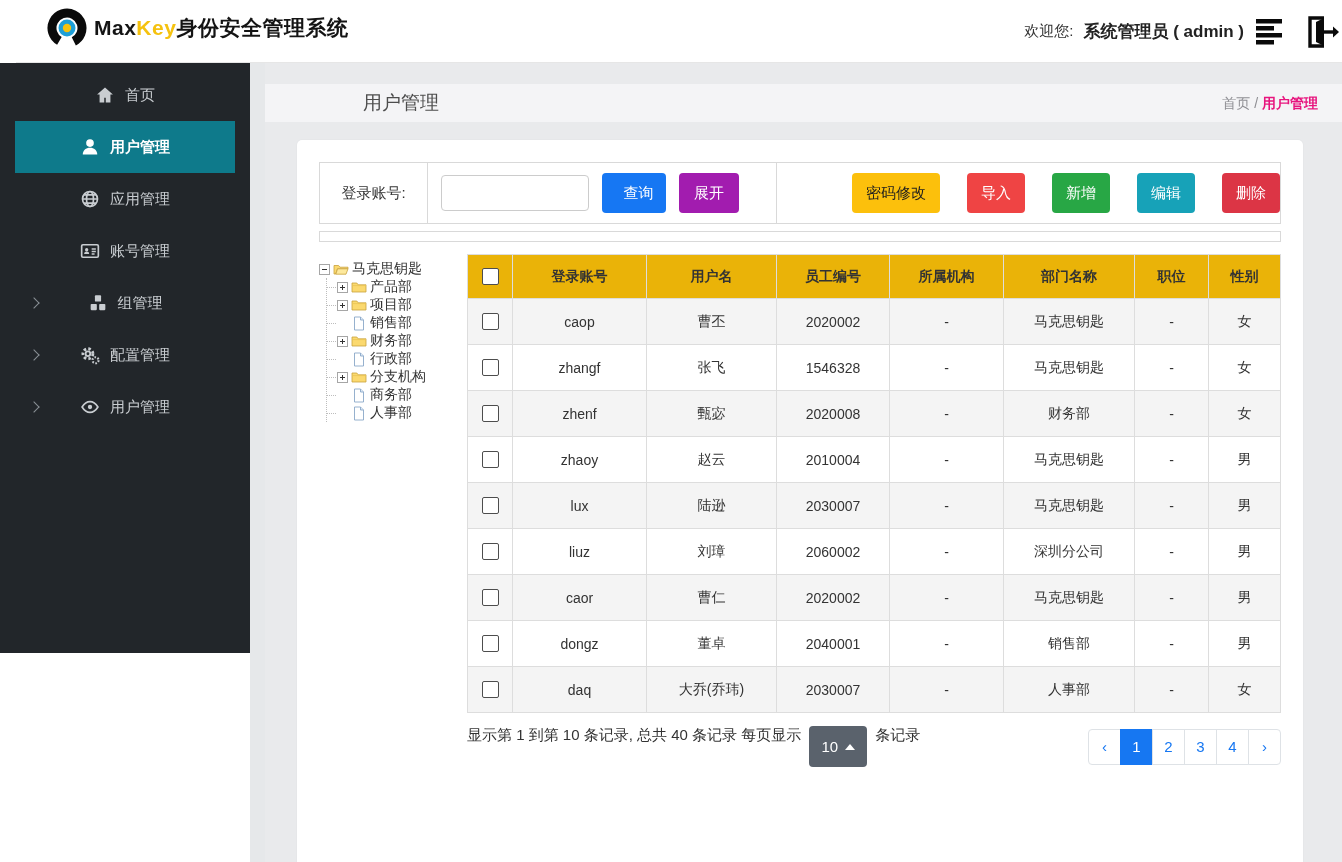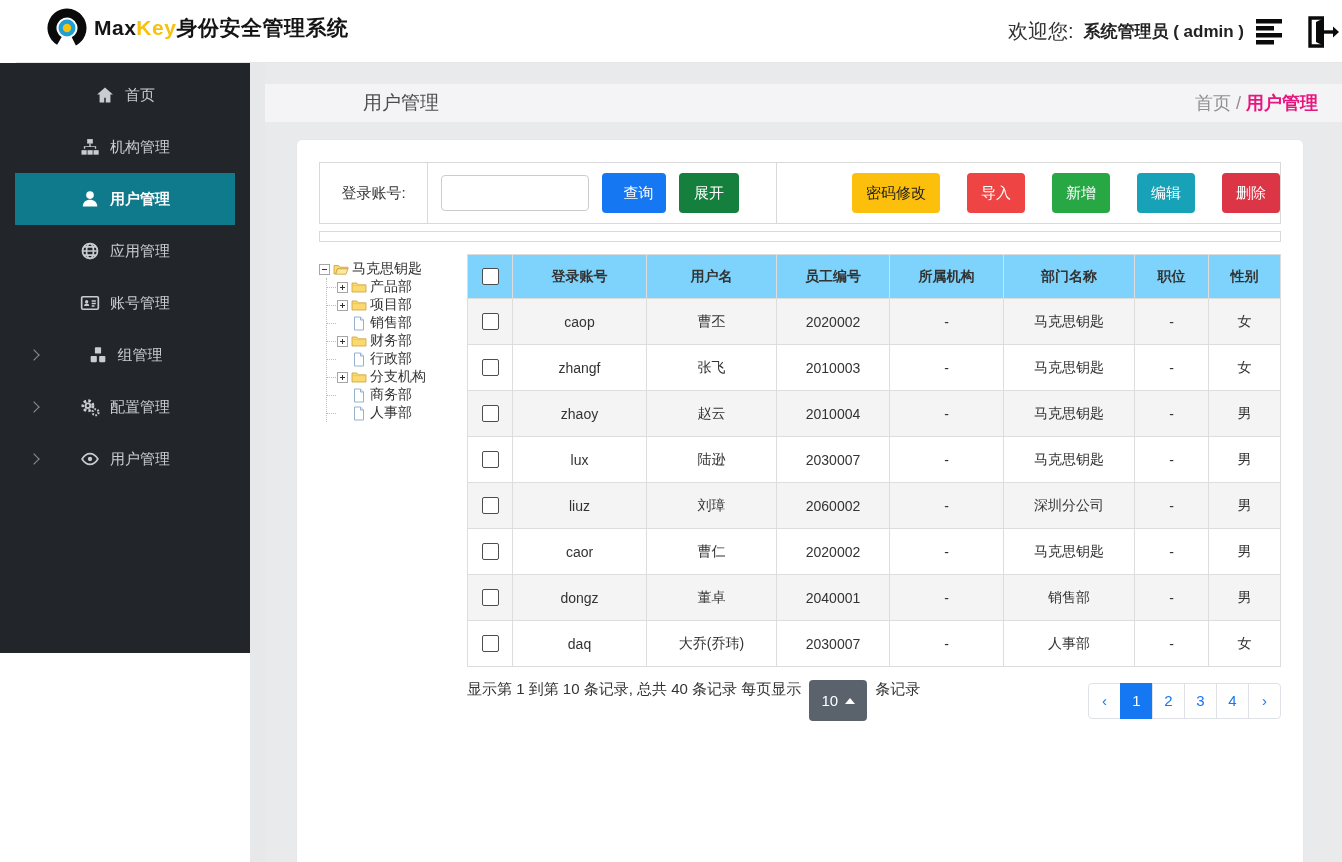--- a/index.html
+++ b/index.html
@@ -8,69 +8,69 @@
     background:#ffffff;
     font-family:"Liberation Sans","DejaVu Sans",sans-serif;
     -webkit-font-smoothing:antialiased;
   }
   
   .app-header{position:absolute;left:16px;top:0;width:1342px;height:63px;background:#fff;border-bottom:1px solid #e6e6e6;box-sizing:border-box;}
   .brand{position:absolute;left:30px;top:6px;display:flex;align-items:center;gap:4px;}
   .brand-title{font-size:21px;font-weight:bold;color:#141414;letter-spacing:.5px;}
   .brand-title .gold{color:#f5c20f;}
   .header-right{position:absolute;right:18px;top:0;height:63px;display:flex;align-items:center;gap:10px;}
-  .welcome{font-size:20px;color:#333;}
+  .welcome{font-size:15px;color:#333;}
   .username{font-size:17px;font-weight:bold;color:#222;}
   .hdr-icon{display:inline-flex;align-items:center;justify-content:center;cursor:pointer;}
   
   .sidebar{position:absolute;left:0;top:63px;width:250px;height:590px;background:#22262a;padding-top:6px;box-sizing:border-box;}
   .side-item{position:relative;height:52px;display:flex;align-items:center;justify-content:center;gap:10px;color:#c9cdd1;font-size:15px;cursor:pointer;}
   .side-item .mi{width:20px;height:20px;flex:0 0 auto;}
   .side-item.active{background:#0e7a8b;color:#fff;margin:0 15px;}
   .side-item.active .lbl{font-weight:bold;}
   .side-arrow{position:absolute;left:30px;top:50%;width:7px;height:7px;border-top:1.5px solid #8a9096;border-right:1.5px solid #8a9096;transform:translateY(-50%) rotate(45deg);}
   
   .main{position:absolute;left:250px;top:63px;width:1092px;height:799px;background:#e9eaec;}
   .gutter{position:absolute;left:0;top:0;width:15px;height:100%;background:#e6e8ea;}
   .title-band{position:absolute;left:15px;right:0;top:21px;height:38px;background:#f4f4f6;}
   .page-title{position:absolute;left:98px;top:0;line-height:38px;font-size:19px;color:#4d4d4d;}
-  .breadcrumb{position:absolute;right:24px;top:0;line-height:38px;font-size:18px;color:#8e8e93;}
+  .breadcrumb{position:absolute;right:24px;top:0;line-height:38px;font-size:14px;color:#8e8e93;}
   .breadcrumb .bc-home{color:#8e8e93;cursor:pointer;}
   .breadcrumb .bc-cur{color:#e7157e;font-weight:bold;}
   .card{position:absolute;left:47px;top:77px;width:1006px;height:812px;background:#fff;border-radius:5px;box-shadow:0 0 2px rgba(0,0,0,.05);box-sizing:border-box;padding:22px 22px 0 22px;}
   
   .toolbar{height:62px;border:1px solid #d9d9d9;display:flex;align-items:stretch;box-sizing:border-box;}
   .search-section{display:flex;align-items:center;width:457px;border-right:1px solid #d9d9d9;box-sizing:border-box;}
   .search-label-cell{width:108px;height:100%;display:flex;align-items:center;justify-content:center;border-right:1px solid #d9d9d9;font-size:15px;color:#333;box-sizing:border-box;}
   .search-controls{display:flex;align-items:center;gap:13px;padding-left:13px;}
   .search-input{width:148px;height:36px;border:1px solid #ccc;border-radius:4px;box-sizing:border-box;font-size:15px;padding:0 8px;outline:none;}
   .btn{border:none;border-radius:4px;font-size:15px;height:40px;cursor:pointer;font-family:inherit;}
   .btn-query{width:64px;background:#1677f3;color:#fff;padding-left:15px;}
-  .btn-expand{width:60px;background:#15803d;color:#fff;}
+  .btn-expand{width:60px;background:#a21caf;color:#fff;}
   .actions{flex:1;display:flex;align-items:center;justify-content:flex-end;gap:27px;}
   .actions .btn{padding:0 14px;min-width:50px;}
   
   .collapse-strip{margin-top:7px;height:11px;border:1px solid #d9d9d9;box-sizing:border-box;}
   
   .body-row{display:flex;margin-top:12px;}
   .tree{width:148px;padding-top:6px;box-sizing:border-box;font-size:14px;color:#333;}
   .tree-node{display:flex;align-items:center;gap:3px;height:18px;cursor:pointer;white-space:nowrap;}
   .tree ul{list-style:none;margin:0 0 0 7px;padding:0 0 0 0;border-left:1px dotted #bdbdbd;}
   .tree ul li{position:relative;padding-left:10px;}
   .tree ul li::before{content:"";position:absolute;left:0;top:9px;width:9px;border-top:1px dotted #bdbdbd;}
   .exp{width:11px;height:11px;border:1px solid #a6a6a6;background:#fff;position:relative;flex:0 0 auto;box-sizing:border-box;cursor:pointer;}
   .exp::before{content:"";position:absolute;left:2px;right:2px;top:4px;border-top:1px solid #333;}
   .exp.plus::after{content:"";position:absolute;top:2px;bottom:2px;left:4px;border-left:1px solid #333;}
   .tico{width:16px;height:15px;flex:0 0 auto;}
   .spacer11{width:11px;flex:0 0 auto;}
   
   .table-wrap{flex:1;}
   table.users{width:100%;border-collapse:collapse;table-layout:fixed;}
   table.users th,table.users td{border:1px solid #ddd;text-align:center;color:#333;box-sizing:border-box;}
-  table.users th{height:44px;font-size:14px;font-weight:bold;background:#7dd3fc;}
+  table.users th{height:44px;font-size:14px;font-weight:bold;background:#eab308;}
   table.users td{height:46px;font-size:14px;}
   table.users tbody tr:nth-child(odd){background:#f4f4f4;}
   .cbx{display:inline-block;width:15px;height:15px;border:1.5px solid #4d4d4d;border-radius:2px;background:#fff;vertical-align:middle;cursor:pointer;}
   
   .pager-row{display:flex;justify-content:space-between;align-items:center;margin-top:13px;}
   .pager-info{font-size:15px;color:#333;display:flex;align-items:flex-start;gap:8px;}
   .page-size-btn{display:inline-flex;align-items:center;justify-content:center;gap:7px;width:58px;height:41px;background:#5a626c;color:#fff;border:none;border-radius:4px;font-size:15px;cursor:pointer;}
   .caret-up{width:0;height:0;border-left:5px solid transparent;border-right:5px solid transparent;border-bottom:6px solid #fff;}
   .pager-group{display:inline-flex;}
   .pg{min-width:33px;height:36px;display:inline-flex;align-items:center;justify-content:center;border:1px solid #dee2e6;margin-left:-1px;background:#fff;color:#1677f2;font-size:15px;cursor:pointer;box-sizing:border-box;}
@@ -117,32 +117,20 @@
 
 <div class="sidebar" id="sidebar">
     <div class="side-item">
       <span style="display:inline-flex;width:20px;height:20px;">
         <svg class="mi" viewBox="0 0 24 24" fill="#c9cdd1">
           <path d="M12 3 2.5 11.5h3V21h5.6v-5.6h1.8V21h5.6v-9.5h3z"></path>
         </svg>
       </span>
       <span class="lbl">首页</span>
     </div>
-    <div class="side-item">
-      <span style="display:inline-flex;width:20px;height:20px;">
-        <svg class="mi" viewBox="0 0 24 24" fill="#c9cdd1">
-          <rect x="8.6" y="2.5" width="6.8" height="5.4"></rect>
-          <path d="M11.2 7.9h1.6v3.2h6.6v3h-1.6v-2H6.2v2H4.6v-3h6.6z"></path>
-          <rect x="1.8" y="15.8" width="6.2" height="5.4"></rect>
-          <rect x="9" y="15.8" width="6.2" height="5.4"></rect>
-          <rect x="16.2" y="15.8" width="6.2" height="5.4"></rect>
-        </svg>
-      </span>
-      <span class="lbl">机构管理</span>
-    </div>
     <div class="side-item active" style="background: rgb(14, 122, 139);">
       <span style="display:inline-flex;width:20px;height:20px;">
         <svg class="mi" viewBox="0 0 24 24" fill="#ffffff">
           <circle cx="12" cy="7.3" r="4.6"></circle>
           <path d="M3.3 21c0-4.9 3.9-8 8.7-8s8.7 3.1 8.7 8z"></path>
         </svg>
       </span>
       <span class="lbl">用户管理</span>
     </div>
     <div class="side-item">
@@ -375,23 +363,33 @@
                 <td>2020002</td>
                 <td>-</td>
                 <td>马克思钥匙</td>
                 <td>-</td>
                 <td>女</td>
               </tr>
               <tr>
                 <td><span class="cbx"></span></td>
                 <td>zhangf</td>
                 <td>张飞</td>
-                <td>2010003</td>
+                <td>1546328</td>
                 <td>-</td>
                 <td>马克思钥匙</td>
+                <td>-</td>
+                <td>女</td>
+              </tr>
+              <tr>
+                <td><span class="cbx"></span></td>
+                <td>zhenf</td>
+                <td>甄宓</td>
+                <td>2020008</td>
+                <td>-</td>
+                <td>财务部</td>
                 <td>-</td>
                 <td>女</td>
               </tr>
               <tr>
                 <td><span class="cbx"></span></td>
                 <td>zhaoy</td>
                 <td>赵云</td>
                 <td>2010004</td>
                 <td>-</td>
                 <td>马克思钥匙</td>

